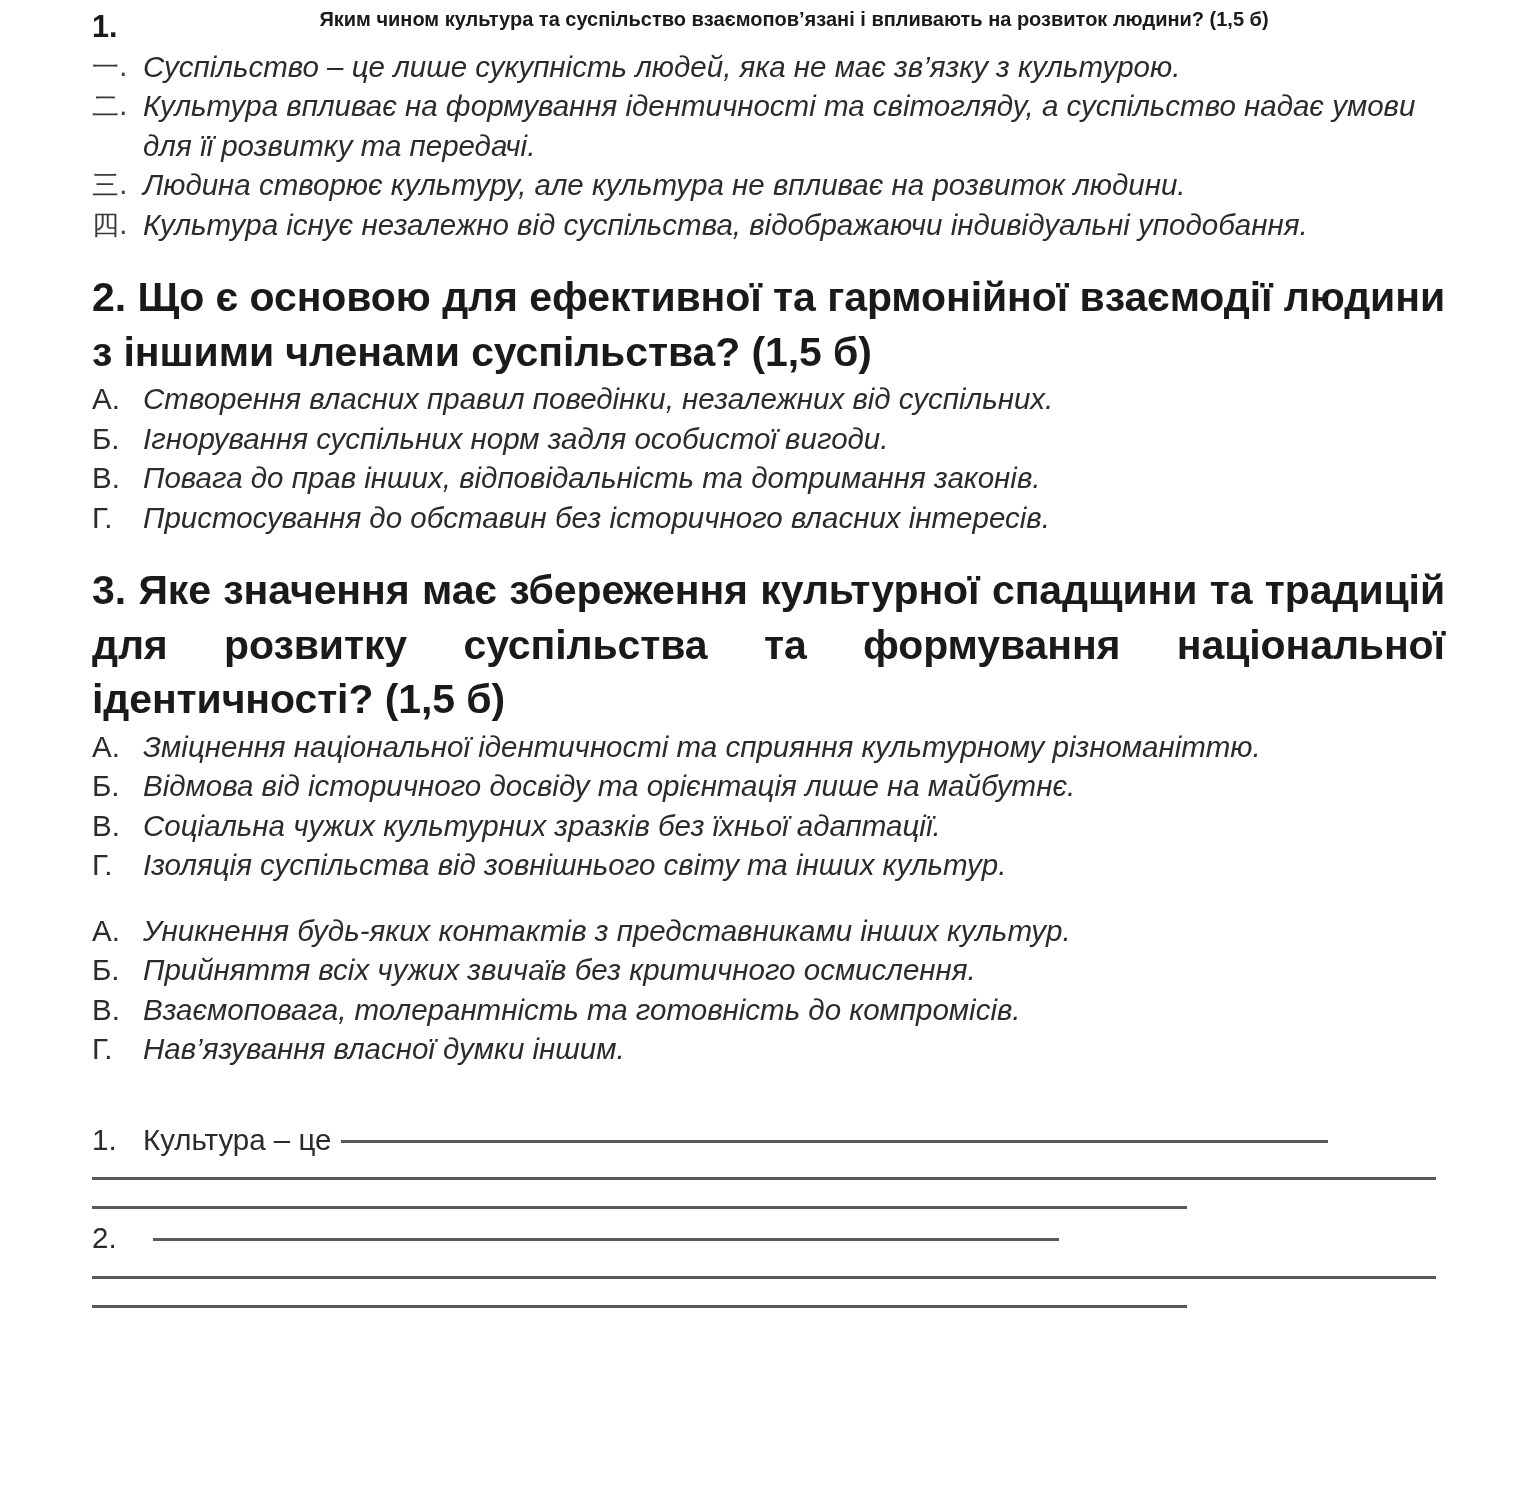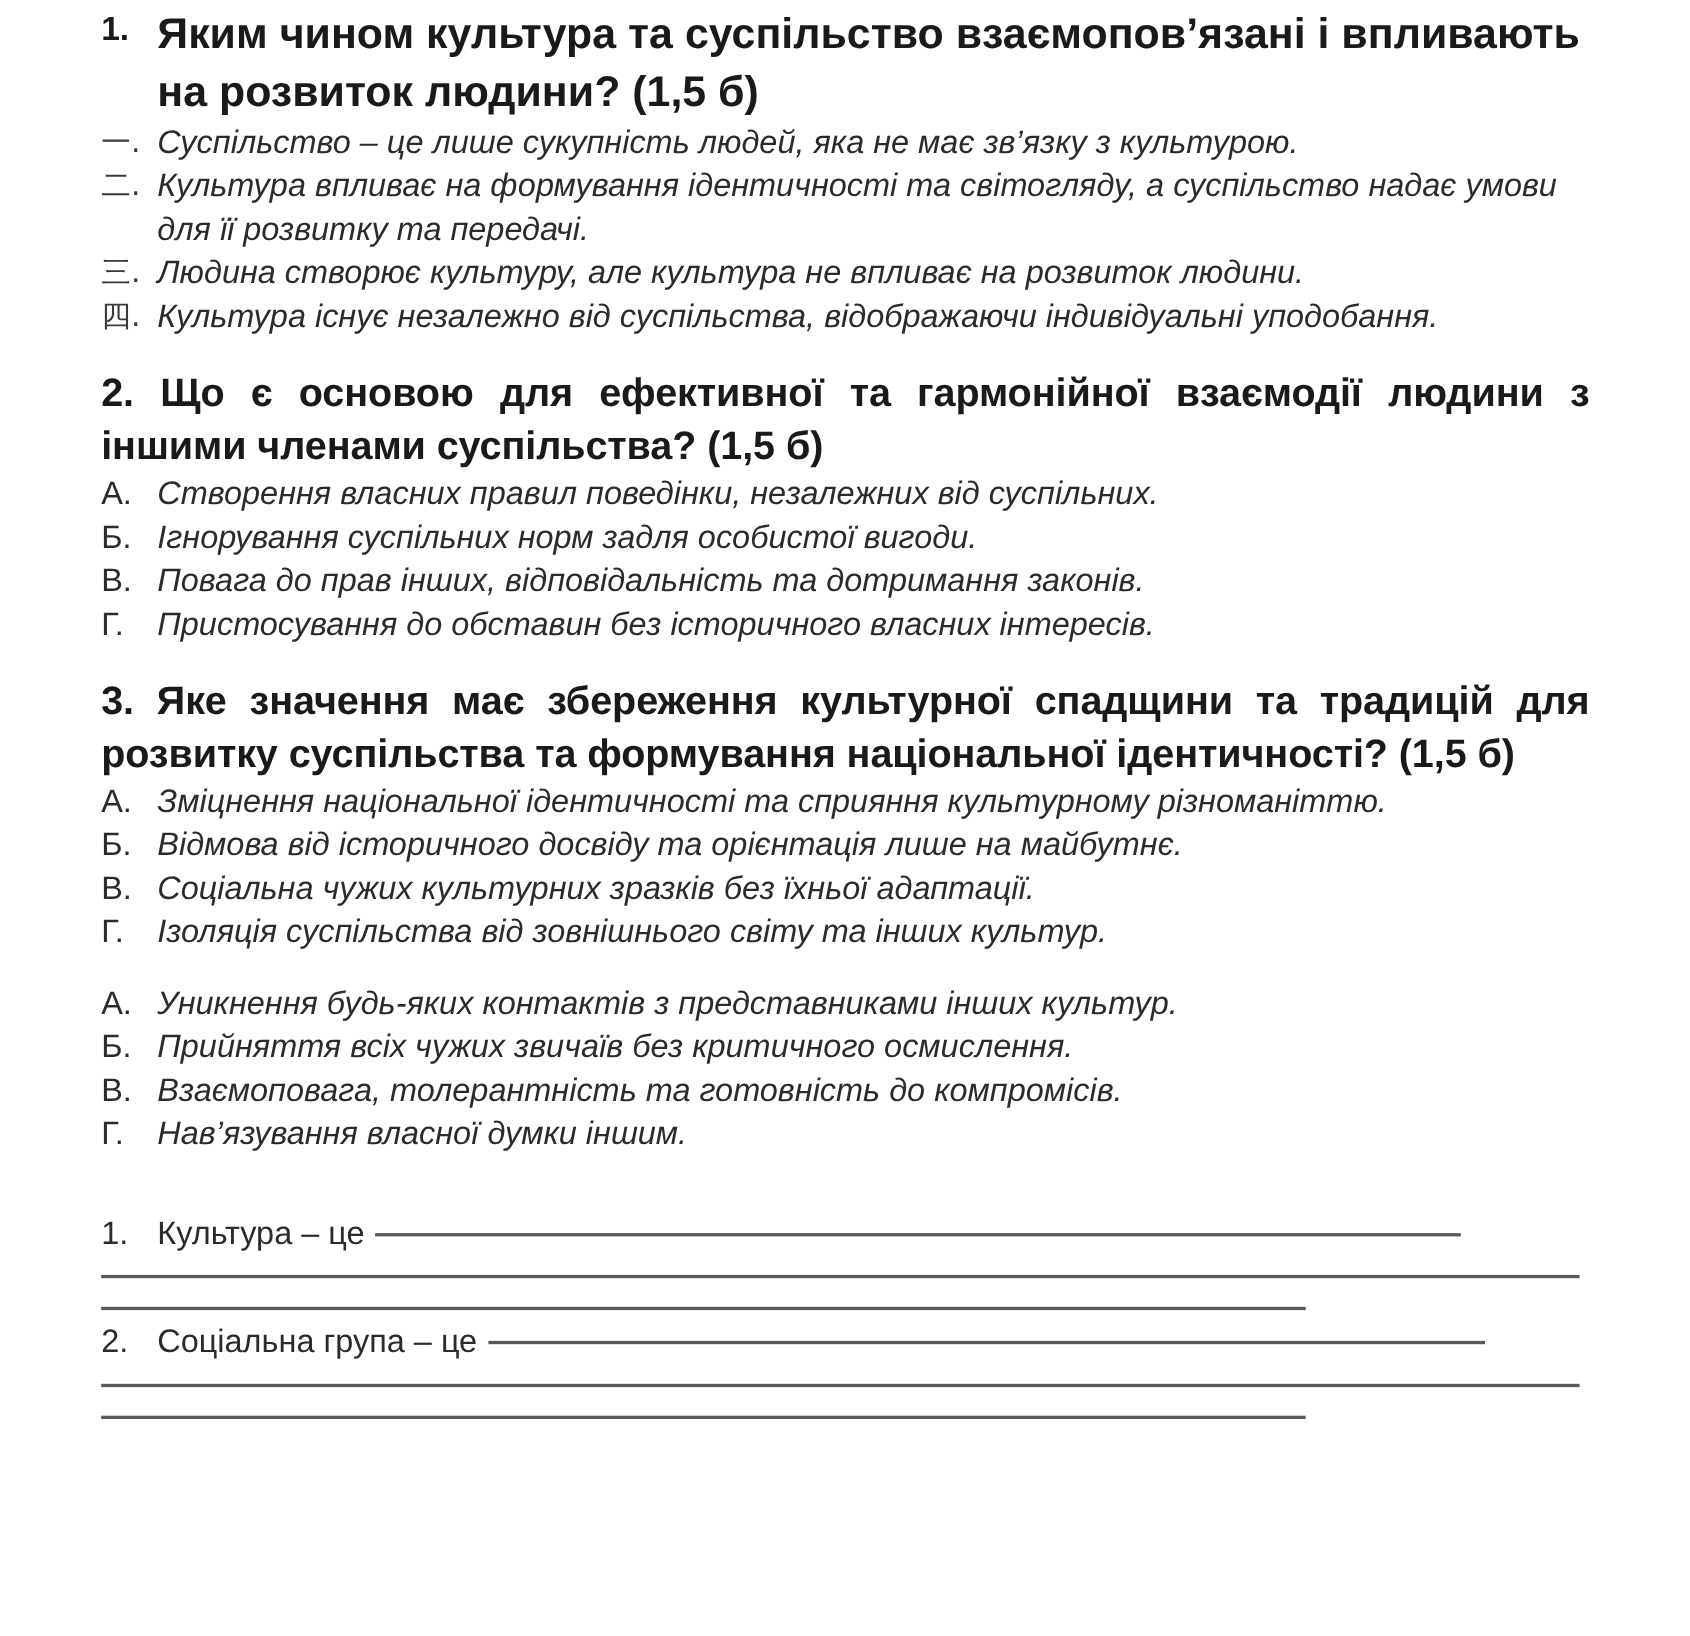--- a/index.html
+++ b/index.html
@@ -24,21 +24,21 @@
     box-sizing: border-box;
     padding: 6px 91px 0 92px;
   }
 
   
   .q-block {
     margin: 0 0 26px 0;
   }
 
   .q-head {
-    font-size: 36px;
+    font-size: 41px;
     font-weight: bold;
     line-height: 1.33;
     text-align: justify;
     text-justify: inter-word;
     margin: 0;
     letter-spacing: -0.1px;
   }
 
   
   .q1-row {
@@ -46,24 +46,24 @@
     align-items: flex-start;
   }
   .q1-num {
     flex: 0 0 51px;
     font-size: 30.5px;
     font-weight: bold;
     line-height: 1.33;
   }
   .q1-text {
     flex: 1 1 auto;
-    font-size: 39px;
+    font-size: 20px;
     font-weight: bold;
     line-height: 1.33;
-    text-align: left;
+    text-align: center;
   }
 
   .opt-list {
     list-style: none;
     margin: 0;
     padding: 0;
   }
   .opt {
     font-size: 29.5px;
     font-weight: normal;
@@ -239,21 +239,20 @@
   </div>
   <div class="spacer-18"></div>
   <div class="rule" style="width: 1344px; border-top-color: rgb(90, 90, 90);"></div>
   <div class="spacer-26"></div>
   <div class="rule" style="width: 1095px; border-top-color: rgb(90, 90, 90);"></div>
 
   <div class="spacer-10"></div>
 
   <div class="def-item">
     <span class="def-num">2.</span>
-    <span class="def-label">Соціальна група – це</span>
     <span class="rule-inline" style="width: 906px; border-top-color: rgb(90, 90, 90);"></span>
   </div>
   <div class="spacer-18"></div>
   <div class="rule" style="width: 1344px; border-top-color: rgb(90, 90, 90);"></div>
   <div class="spacer-26"></div>
   <div class="rule" style="width: 1095px; border-top-color: rgb(90, 90, 90);"></div>
 
 </div>
 
 </body></html>

